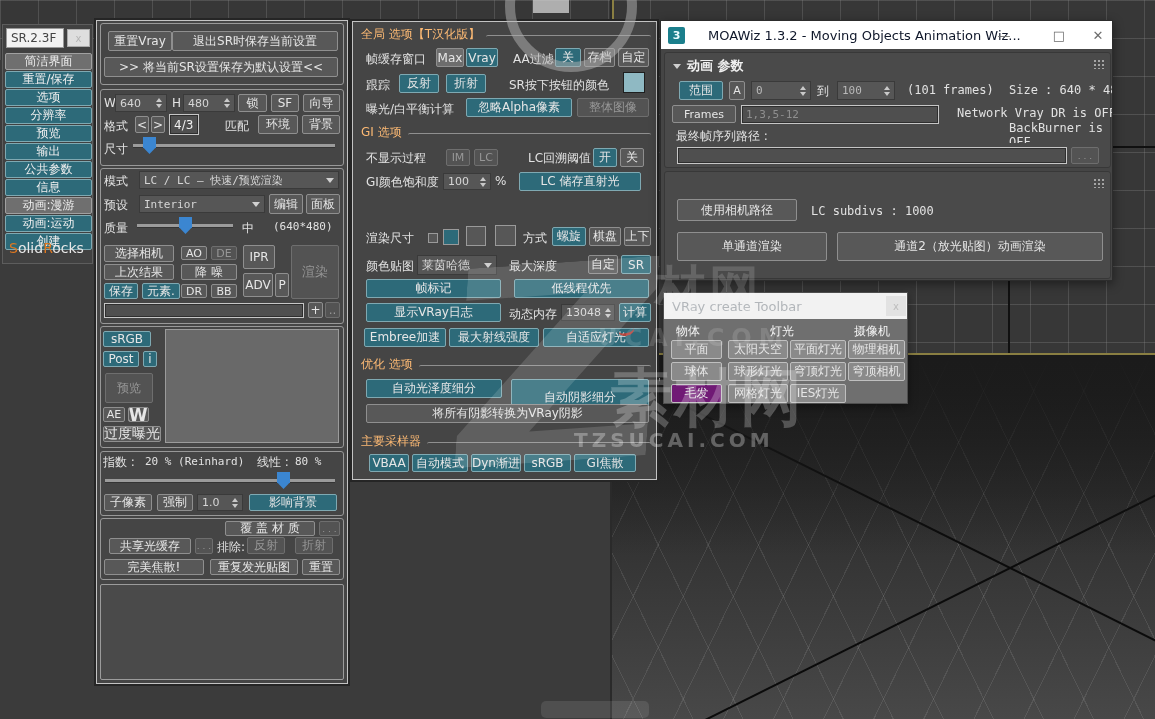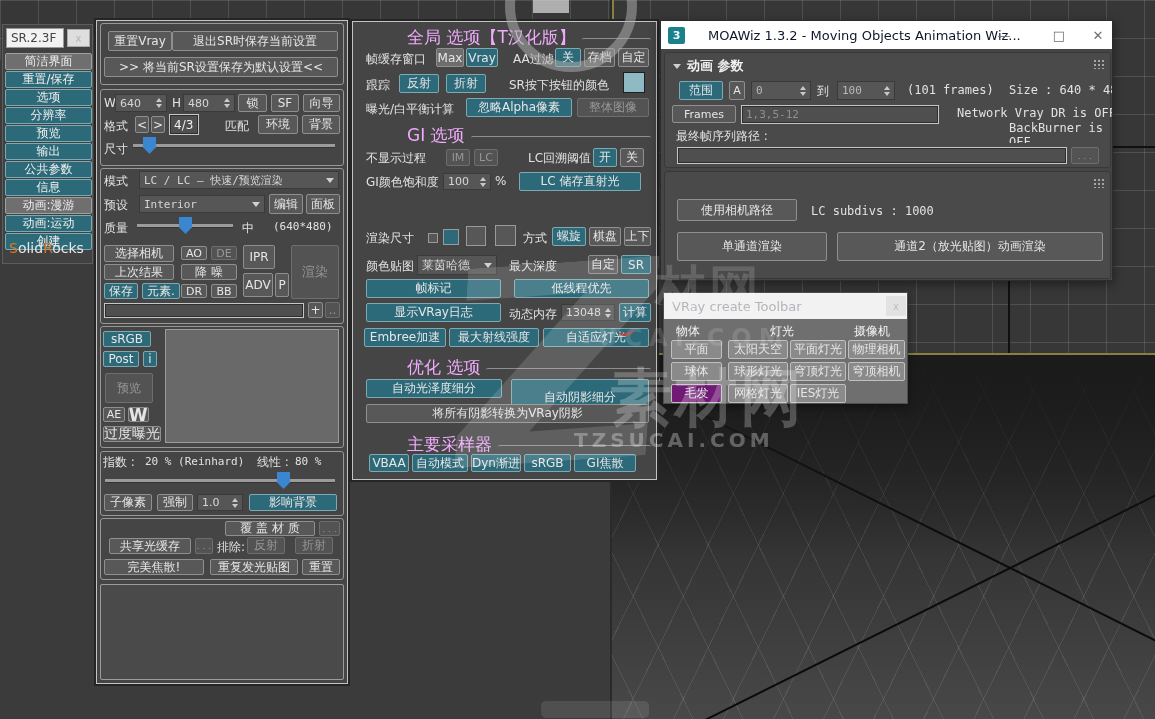--- a/index.html
+++ b/index.html
@@ -32,21 +32,21 @@
   .mono{font-family:"DejaVu Sans Mono",monospace;}
   .fld{position:absolute;background:#565656;border:1px solid #3a3a3a;color:#d6d6d6;font-size:11px;
        display:flex;align-items:center;padding:0 4px;box-sizing:border-box;overflow:hidden;white-space:nowrap;}
   .sunk{background:#4f4f4f;border:1px solid #c6c6c6;box-shadow:inset 0 0 0 1px #2e2e2e;}
   .spn{justify-content:space-between;}
   .arr{display:flex;flex-direction:column;gap:2px;margin-left:4px;flex:0 0 auto;}
   .au{width:0;height:0;border-left:3px solid transparent;border-right:3px solid transparent;border-bottom:4px solid #c9c9c9;}
   .ad{width:0;height:0;border-left:3px solid transparent;border-right:3px solid transparent;border-top:4px solid #c9c9c9;}
   .car{width:0;height:0;border-left:4px solid transparent;border-right:4px solid transparent;border-top:5px solid #d0d0d0;margin-left:auto;}
   .sect{position:absolute;display:flex;align-items:center;}
-  .sect .t{color:#f0abfc;font-size:17px;white-space:nowrap;margin-left:46px;}
+  .sect .t{color:#fdba74;font-size:12px;white-space:nowrap;}
   .sline{flex:1;height:3px;border-top:1px solid #8f8f8f;border-radius:2px;margin-left:6px;margin-top:4px;}
   .slider{position:absolute;}
   .track{position:absolute;left:0;right:0;top:8px;height:3px;background:#9b9b9b;border-bottom:1px solid #343434;}
   .hnd{position:absolute;top:1px;width:13px;height:17px;background:#3b86d1;
        clip-path:polygon(0 0,100% 0,100% 60%,50% 100%,0 60%);}
   .sq{position:absolute;background:#575757;border:1px solid #9a9a9a;box-sizing:border-box;}
   .grip{position:absolute;width:12px;height:10px;
     background-image:radial-gradient(#a5a5a5 1px,transparent 1.2px);background-size:4px 4px;}
   .tri{width:0;height:0;border-left:4px solid transparent;border-right:4px solid transparent;border-top:5px solid #cfcfcf;margin-right:6px;}
   

